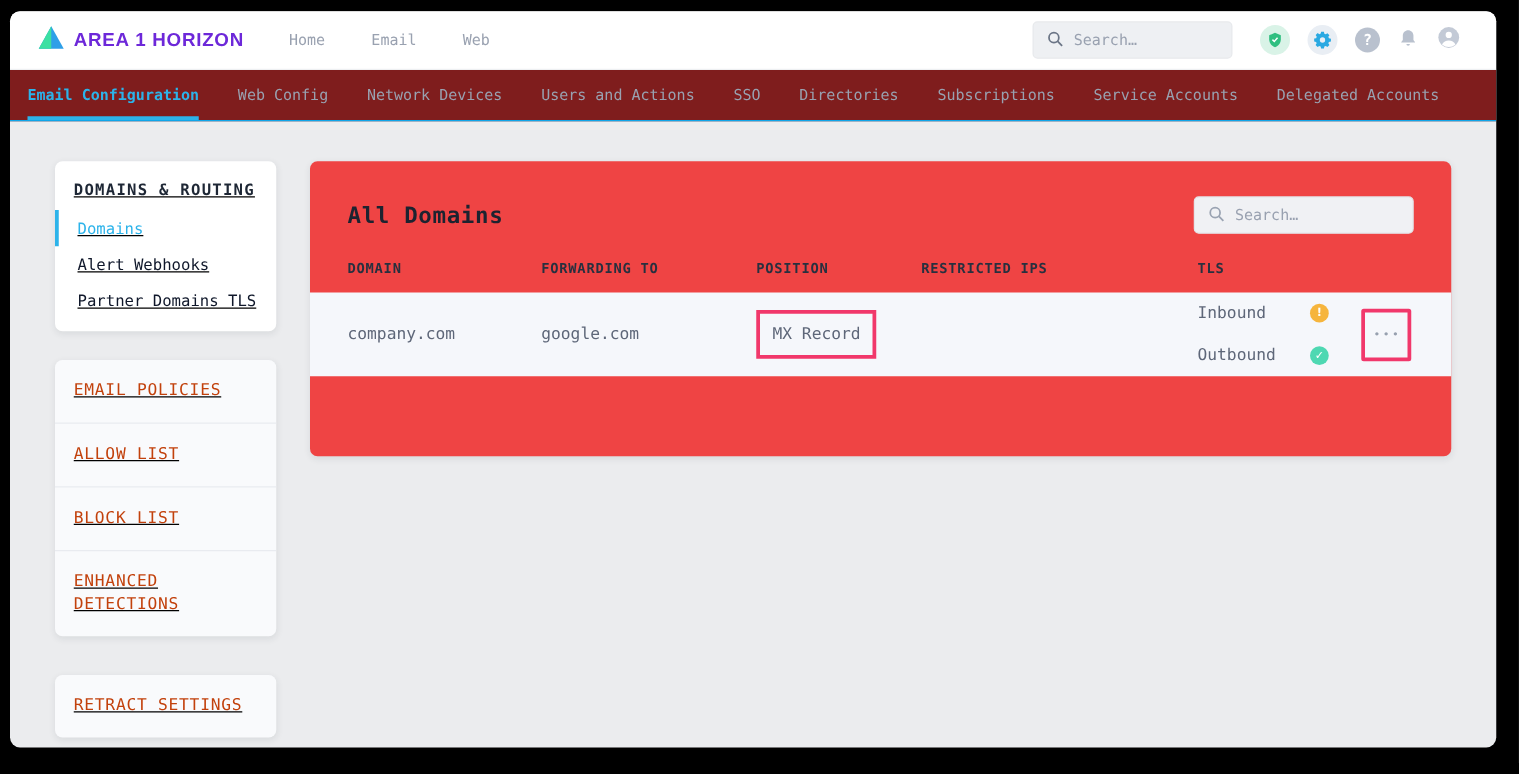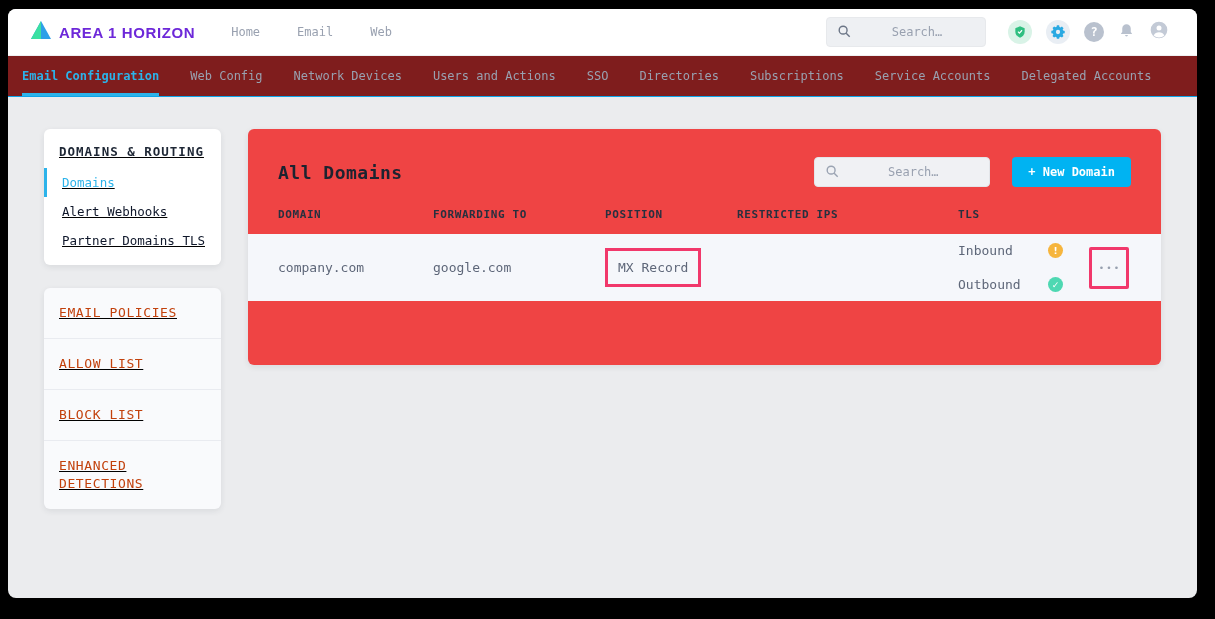--- a/index.html
+++ b/index.html
@@ -16,21 +16,21 @@
   .logo { display:flex; align-items:center; gap:7px; }
   .logo-text { font-family:"Liberation Sans", sans-serif; font-weight:700; font-size:15px; color:#6d28d9; letter-spacing:.6px; }
   .topnav { display:flex; gap:37px; margin-left:36px; }
   .topnav span { font-size:12px; color:#99a1b0; cursor:pointer; }
   .top-search {
     margin-left:auto; width:160px; height:30px; background:#eef0f3; border-radius:4px;
     display:flex; align-items:center; padding:0 10px; gap:8px; border:1px solid #e7e9ec;
   }
   .top-search input, .panel-search input {
     border:none; outline:none; background:transparent; width:100%;
-    font-family:"DejaVu Sans Mono", monospace; font-size:12px; color:#434c5c;text-align:center;
+    font-family:"DejaVu Sans Mono", monospace; font-size:12px; color:#434c5c;
   }
   .top-search input::placeholder, .panel-search input::placeholder { color:#99a1b0; }
   .top-icons { display:flex; align-items:center; gap:14px; margin-left:22px; }
   .badge-circle { width:24px; height:24px; border-radius:50%; display:flex; align-items:center; justify-content:center; cursor:pointer; }
   .badge-shield { background:#d9f3e7; }
   .badge-gear { background:#e9eef4; }
   .icon-help { width:20px; height:20px; border-radius:50%; background:#b9c1ce; color:#fff;
     font-size:12px; font-weight:bold; display:flex; align-items:center; justify-content:center; cursor:pointer; }
   
   .tabsbar {
@@ -160,35 +160,37 @@
         <div class="side-item">Partner Domains TLS</div>
       </div>
 
       <div class="card card-sections">
         <div class="side-section">EMAIL POLICIES</div>
         <div class="side-section">ALLOW LIST</div>
         <div class="side-section">BLOCK LIST</div>
         <div class="side-section">ENHANCED DETECTIONS</div>
       </div>
 
+      <div class="card card-sections" style="margin-top:31px;">
+        <div class="side-section">RETRACT SETTINGS</div>
+      </div>
     </div>
 
     <div class="panel">
       <div class="panel-header">
         <div class="panel-title">All Domains</div>
         <div class="panel-search">
           <span>
             <svg width="14" height="14" viewBox="0 0 16 16">
               <circle cx="7" cy="7" r="4.5" fill="none" stroke="#9aa3b2" stroke-width="1.6"></circle>
               <line x1="10.5" y1="10.5" x2="14.5" y2="14.5" stroke="#9aa3b2" stroke-width="1.6"></line>
             </svg>
           </span>
           <input type="text" placeholder="Search…" style="">
         </div>
-        <button class="btn-new">+ New Domain</button>
       </div>
 
       <div class="trow thead">
         <span>DOMAIN</span>
         <span>FORWARDING TO</span>
         <span>POSITION</span>
         <span>RESTRICTED IPS</span>
         <span>TLS</span>
       </div>
 

